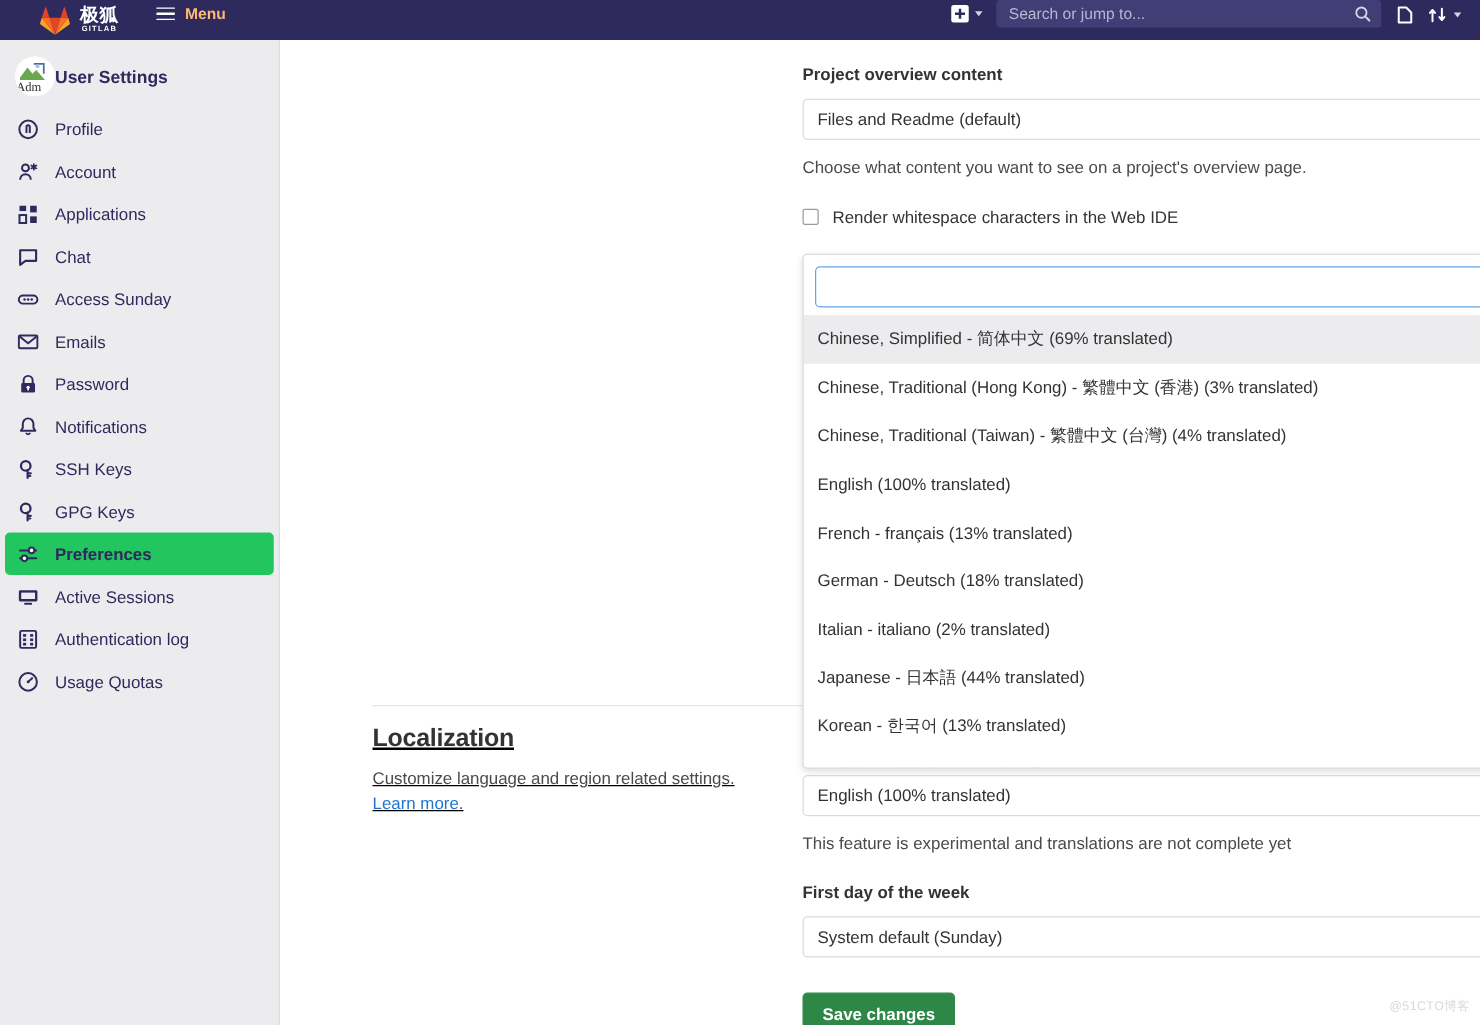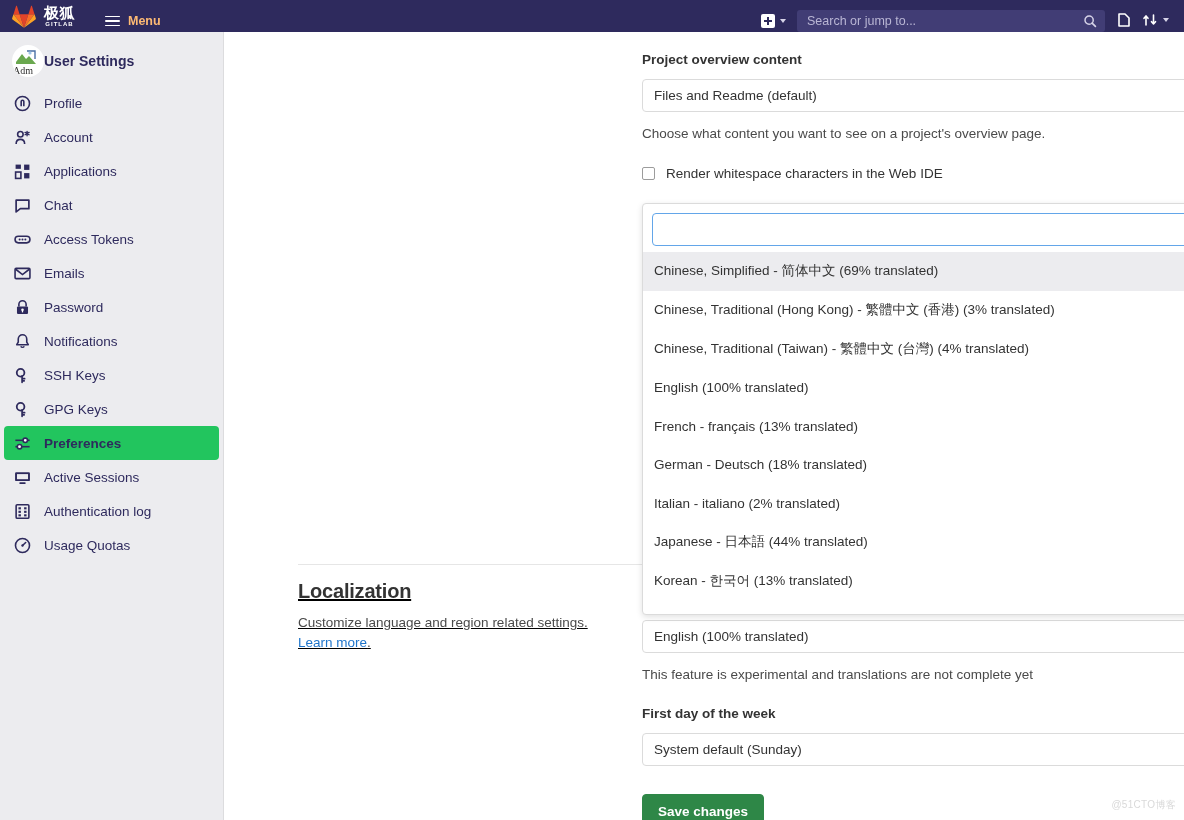--- a/index.html
+++ b/index.html
@@ -13,21 +13,21 @@
   }
 
   
   #navbar {
     position: absolute; top: 0; left: 0;
     width: 1184px; height: 32px;
     background: #2e2a5d;
     display: flex; align-items: center;
     z-index: 50;
   }
-  #navbar-left { display: flex; align-items: flex-end; height: 32px; }
+  #navbar-left { display: flex; align-items: flex-start; height: 32px; padding-left: 20px; }
   .gl-logo-wrap {
     display: flex; align-items: center; height: 32px;
     padding: 0 10px 0 12px;
   }
   .gl-fox { width: 24px; height: 23px; display: block; }
   .gl-word {
     margin-left: 8px; display: flex; flex-direction: column;
     align-items: center; line-height: 1;
   }
   .gl-word-cn {
@@ -47,21 +47,21 @@
   .hamburger i {
     position: absolute; left: 0; width: 15px; height: 1.6px;
     background: #ffffff; border-radius: 1px;
   }
   .hamburger i:nth-child(1) { top: 0; }
   .hamburger i:nth-child(2) { top: 4.6px; }
   .hamburger i:nth-child(3) { top: 9.2px; }
   .menu-label { color: #fdba74; font-size: 12.5px; font-weight: bold; }
 
   #navbar-right {
-    margin-left: auto; display: flex; align-items: flex-end;
+    margin-left: auto; display: flex; align-items: flex-start;
     height: 32px; padding-right: 10px; gap: 0;
   }
   .nav-icon-btn {
     display: flex; align-items: center; gap: 3px;
     padding: 4px 5px; cursor: pointer; border-radius: 3px;
     color: #fff;
   }
   .plus-box {
     width: 14px; height: 14px; border-radius: 2px;
     background: #fff; position: relative;
@@ -351,21 +351,21 @@
 
   <div class="side-item">
     <span class="side-ico">
       <svg width="17" height="17" viewBox="0 0 16 16">
         <rect x="1" y="5" width="14" height="6.2" rx="3.1" fill="none" stroke="#2e2a5d" stroke-width="1.5"></rect>
         <circle cx="5.3" cy="8.1" r="0.95" fill="#2e2a5d"></circle>
         <circle cx="8" cy="8.1" r="0.95" fill="#2e2a5d"></circle>
         <circle cx="10.7" cy="8.1" r="0.95" fill="#2e2a5d"></circle>
       </svg>
     </span>
-    <span class="side-label">Access Tokens</span>
+    <span class="side-label">Access Sunday</span>
   </div>
 
   <div class="side-item">
     <span class="side-ico">
       <svg width="17" height="17" viewBox="0 0 16 16">
         <rect x="1" y="3.2" width="14" height="9.6" rx="1" fill="none" stroke="#2e2a5d" stroke-width="1.5"></rect>
         <path d="M1.6 4 L8 9 L14.4 4" fill="none" stroke="#2e2a5d" stroke-width="1.5"></path>
       </svg>
     </span>
     <span class="side-label">Emails</span>

